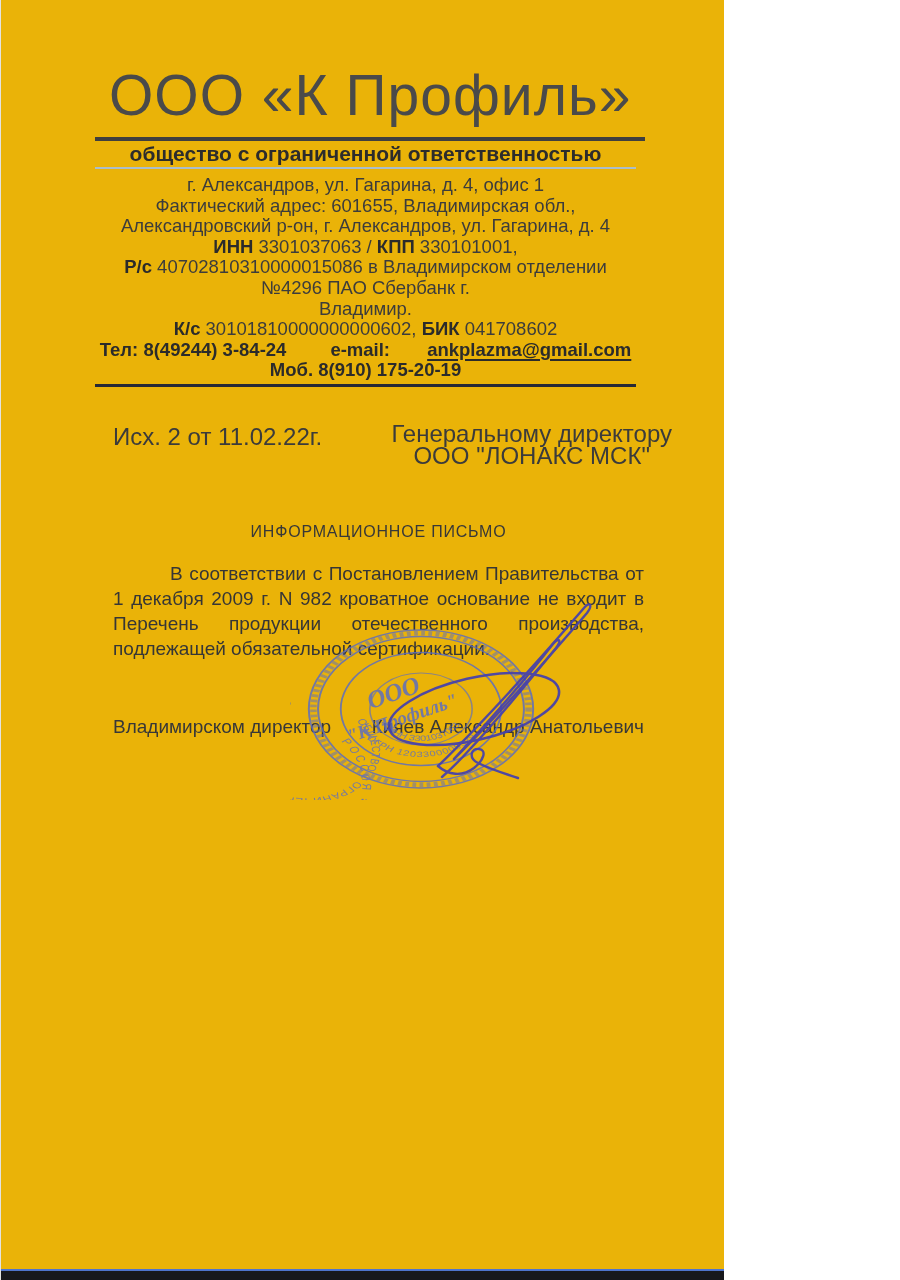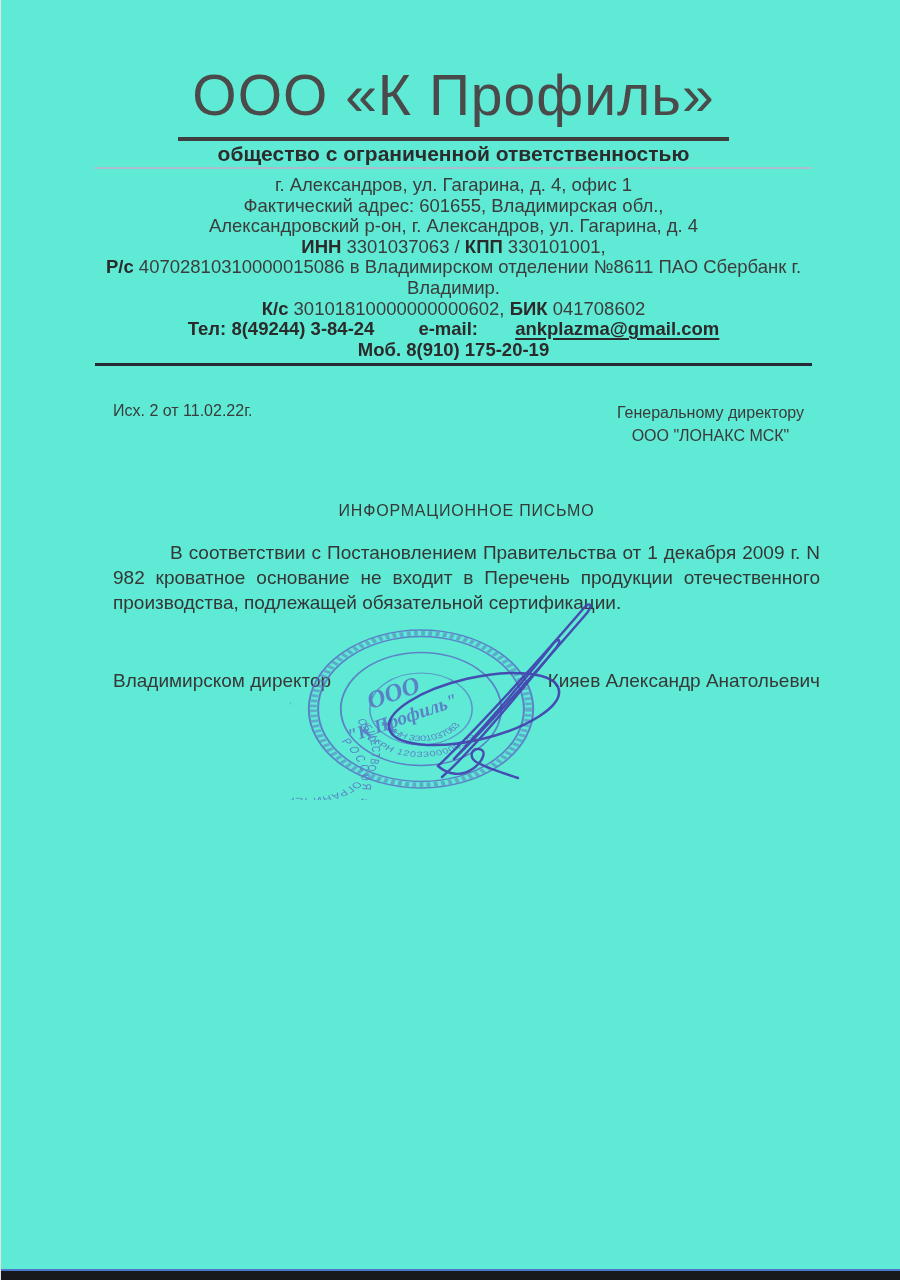--- a/index.html
+++ b/index.html
@@ -1,37 +1,37 @@
 <!DOCTYPE html>
 <html lang="ru"><head>
 <meta charset="utf-8">
 <style>
   html,body { margin:0; padding:0; background:#ffffff; }
   .page {
-    position:relative; width:900px; height:1280px; overflow:hidden;
-    background:#5eead4; font-family:"Liberation Sans", sans-serif; color:#3a3a3a;
+    position:relative; width:724px; height:1280px; overflow:hidden;
+    background:#eab308; font-family:"Liberation Sans", sans-serif; color:#3a3a3a;
   }
   .page::after { content:""; position:absolute; left:0; top:0; bottom:0; width:1px; background:#e3e3e1; }
 
   
   .header { margin:62px 88px 0 95px; text-align:center; }
   .company-name-wrap { display:inline-block; border-bottom:4px solid #3f3f3f; padding:0 14px 9px 14px; }
   .company-name { font-size:57px; line-height:66px; letter-spacing:1px; color:#4a4a4a; white-space:nowrap; }
   .company-type { margin-top:2px; font-size:21px; line-height:22px; font-weight:bold; color:#2c2c2c; }
   .thin-rule { border:0; border-top:2px solid #abbecb; margin:2px 0 0 0; }
   .address { margin-top:6px; font-size:18.5px; line-height:20.6px; color:#3c3c3c; }
   .address .b { font-weight:bold; color:#2b2b2b; }
   .contact-line { font-weight:bold; color:#2b2b2b; }
   .contact-gap { display:inline-block; width:44px; }
   .email { text-decoration:underline; text-decoration-thickness:2px; text-underline-offset:3px;margin-left:32px; }
   .dark-rule { border:0; border-top:3px solid #272935; margin:3px 0 0 0; }
 
   
   .meta-row { display:flex; justify-content:space-between; align-items:flex-start;
-              margin:36px 96px 0 113px; font-size:16px; color:#3b3b3b; }
+              margin:36px 52px 0 113px; font-size:24px; color:#3b3b3b; }
   .recipient { text-align:center; line-height:22.5px; }
 
   
   .letter-title { margin:52px 80px 0 113px; text-align:center; font-size:16px;
                   letter-spacing:0.8px; color:#383838; line-height:23px; }
   .letter-body { margin:18px 80px 0 113px; font-size:19px; line-height:25px;
                  text-align:justify; text-indent:57px; color:#363636; }
 
   
   .sign-row { display:flex; justify-content:space-between; margin:55px 80px 0 113px;
@@ -56,21 +56,21 @@
       <div class="company-name">ООО «К Профиль»</div>
     </div>
     <div class="company-type">общество с ограниченной ответственностью</div>
     <hr class="thin-rule">
 
     <div class="address">
       <div>г. Александров, ул. Гагарина, д. 4, офис 1</div>
       <div>Фактический адрес: 601655, Владимирская обл.,</div>
       <div>Александровский р-он, г. Александров, ул. Гагарина, д. 4</div>
       <div><span class="b">ИНН</span><span> 3301037063 / </span><span class="b">КПП</span><span> 330101001,</span></div>
-      <div><span class="b">Р/с</span><span> 40702810310000015086 в Владимирском отделении №8611 ПАО Сбербанк г.</span></div>
+      <div><span class="b">Р/с</span><span> 40702810310000015086 в Владимирском отделении №4296 ПАО Сбербанк г.</span></div>
       <div>Владимир.</div>
       <div><span class="b">К/с</span><span> 30101810000000000602, </span><span class="b">БИК</span><span> 041708602</span></div>
       <div class="contact-line"><span>Тел: 8(49244) 3-84-24</span><span class="contact-gap"></span><span>e-mail: </span><span class="email">ankplazma@gmail.com</span></div>
       <div class="contact-line">Моб. 8(910) 175-20-19</div>
     </div>
     <hr class="dark-rule">
   </div>
 
   <div class="meta-row">
     <div>Исх. 2 от 11.02.22г.</div>

